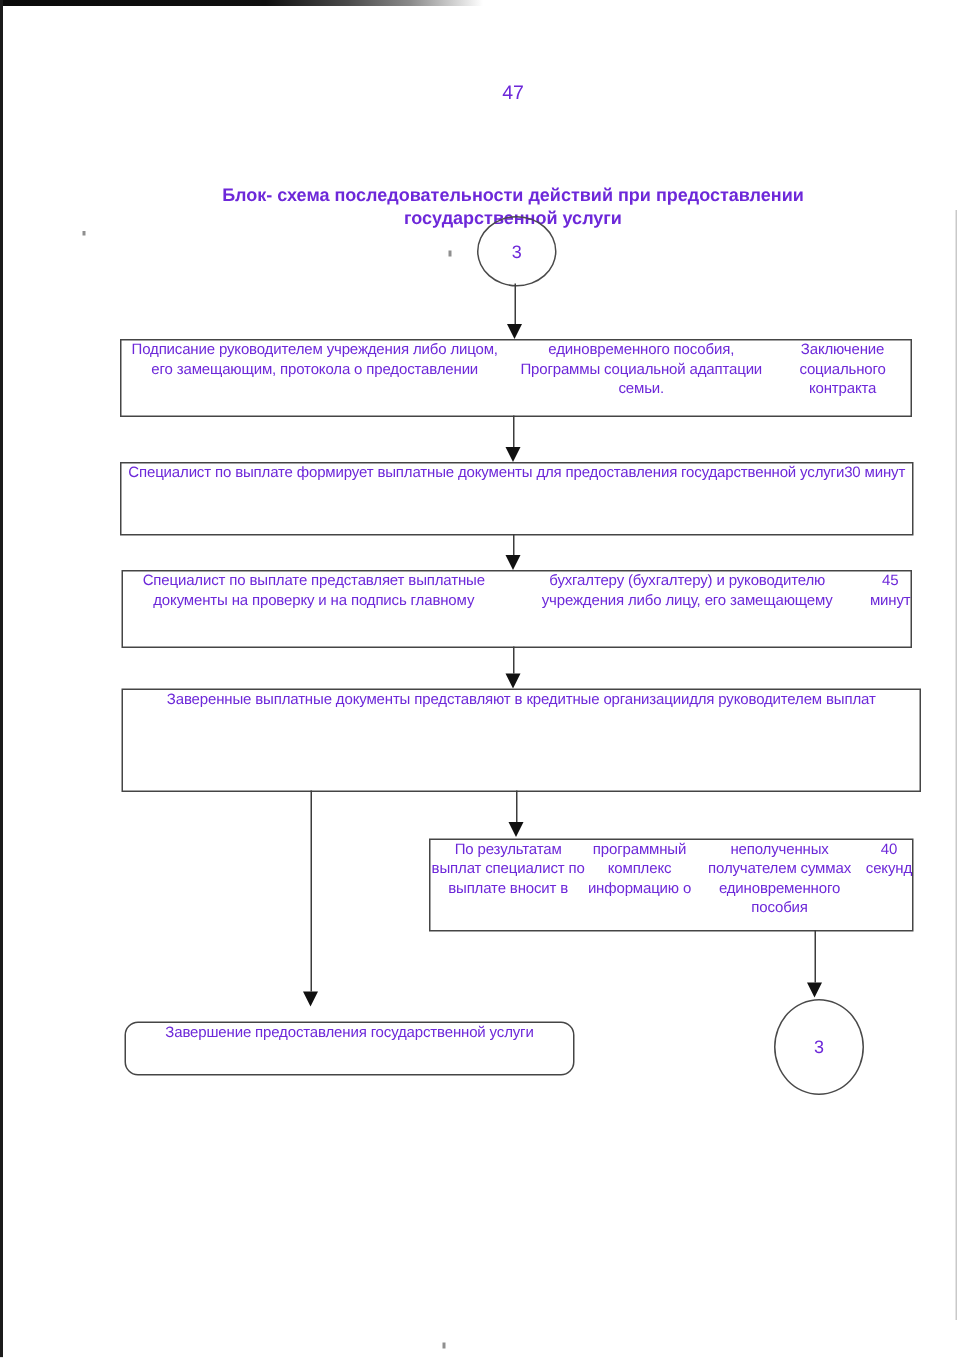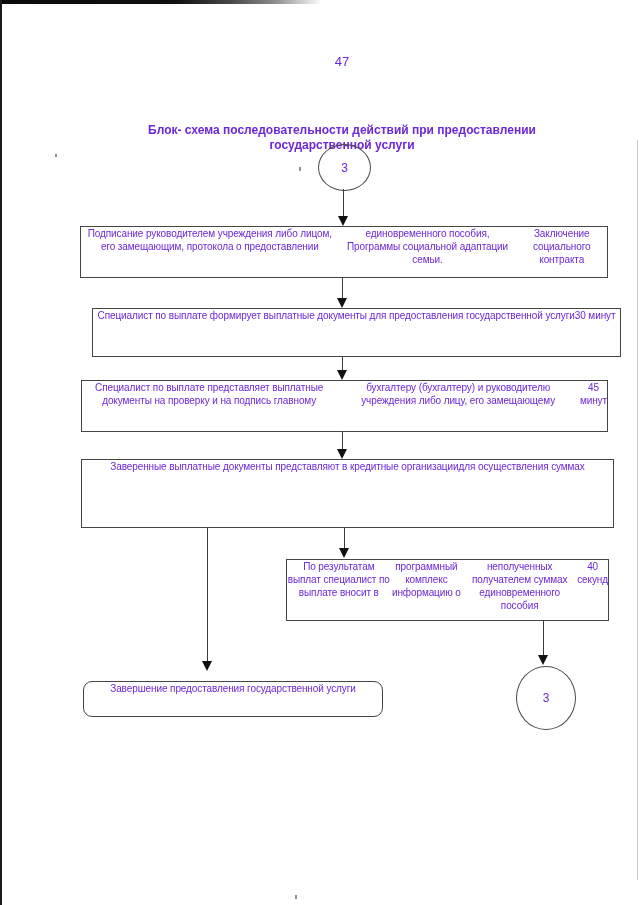--- a/index.html
+++ b/index.html
@@ -28,21 +28,21 @@
   }
   .circle.top    { left:318px; top:144px; width:51px; height:45px; }
   .circle.bottom { left:516px; top:666px; width:58px; height:62px; }
 
   .box {
     position:absolute; border:1px solid #454545; background:#fff;
     display:flex; justify-content:center;
     text-align:center; font-size:10px; line-height:13px; letter-spacing:-0.1px;
   }
   .box.b1 { left:80px;  top:226px; width:526px; height:50px; }
-  .box.b2 { left:92px;  top:308px; width:527px; height:47px; }
+  .box.b2 { left:80px;  top:308px; width:527px; height:47px; }
   .box.b3 { left:81px;  top:380px; width:525px; height:50px;gap:13px; }
   .box.b4 { left:81px;  top:459px; width:531px; height:67px; }
   .box.b5 { left:286px; top:559px; width:321px; height:60px; }
   .box.terminator { left:83px; top:681px; width:298px; height:34px; border-radius:9px; }
 
   .vline { position:absolute; width:1px; background:#3c3c3c; }
   .ahead {
     position:absolute; width:0; height:0;
     border-left:5px solid transparent; border-right:5px solid transparent;
     border-top:10px solid #111;
@@ -102,21 +102,21 @@
     <div>Специалист по выплате представляет выплатные документы на проверку и на подпись главному</div>
     <div>бухгалтеру (бухгалтеру) и руководителю учреждения либо лицу, его замещающему</div>
     <div>45 минут</div>
   </div>
 
   <div class="vline vl-a4"></div>
   <div class="ahead ah-a4"></div>
 
   <div class="box b4">
     <div>Заверенные выплатные документы представляют в кредитные организации</div>
-    <div>для осуществления суммах</div>
+    <div>для руководителем выплат</div>
   </div>
 
   <div class="vline vl-left"></div>
   <div class="ahead ah-left"></div>
 
   <div class="vline vl-right"></div>
   <div class="ahead ah-right"></div>
 
   <div class="box b5">
     <div>По результатам выплат специалист по выплате вносит в</div>

